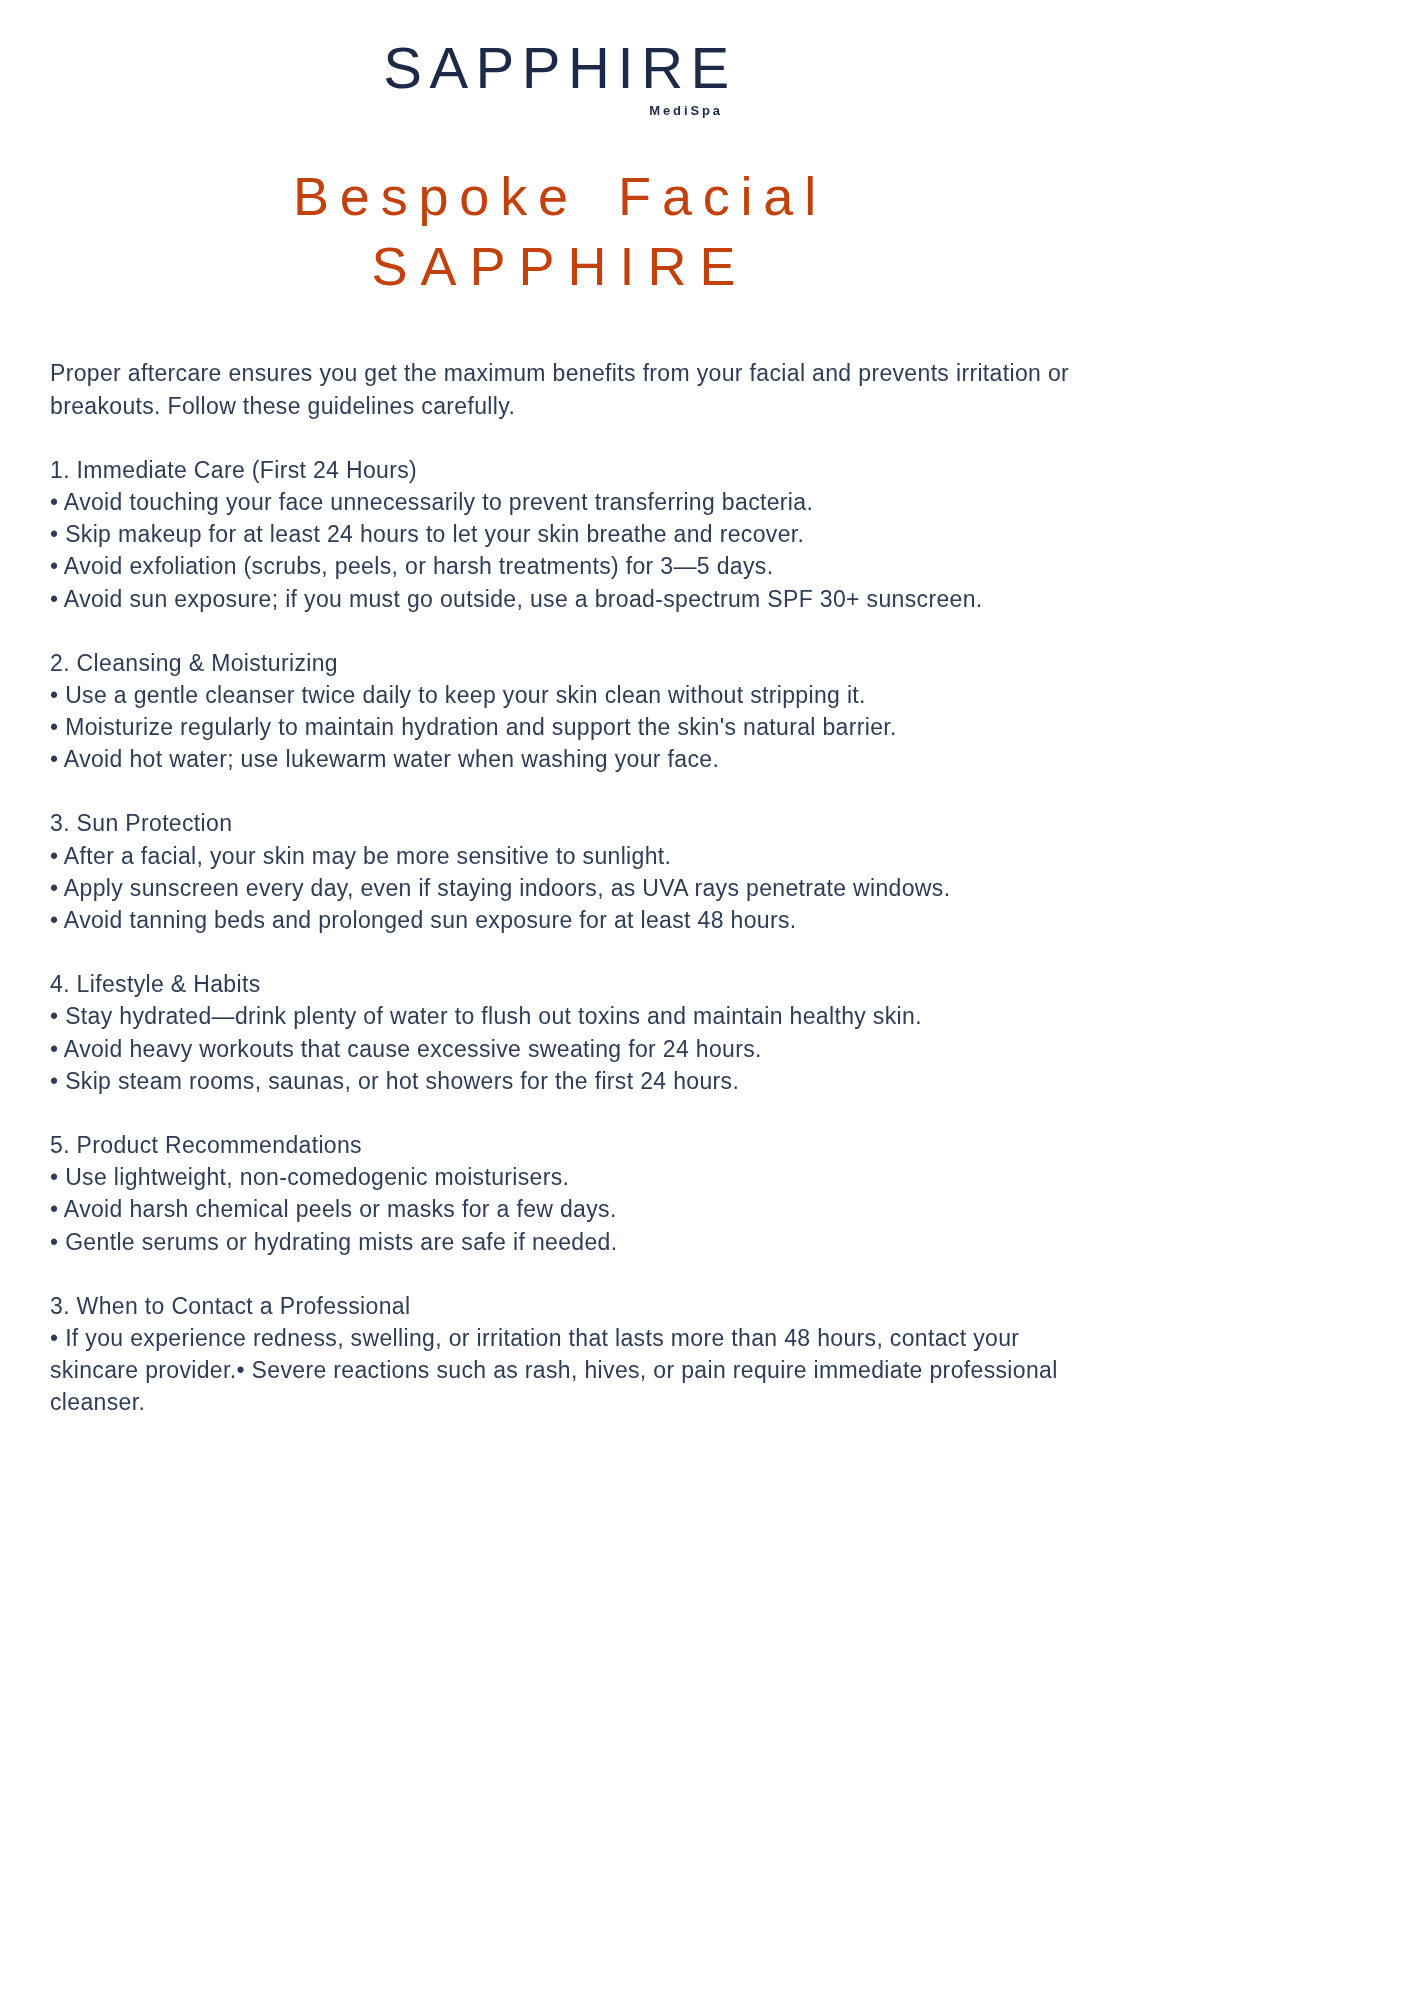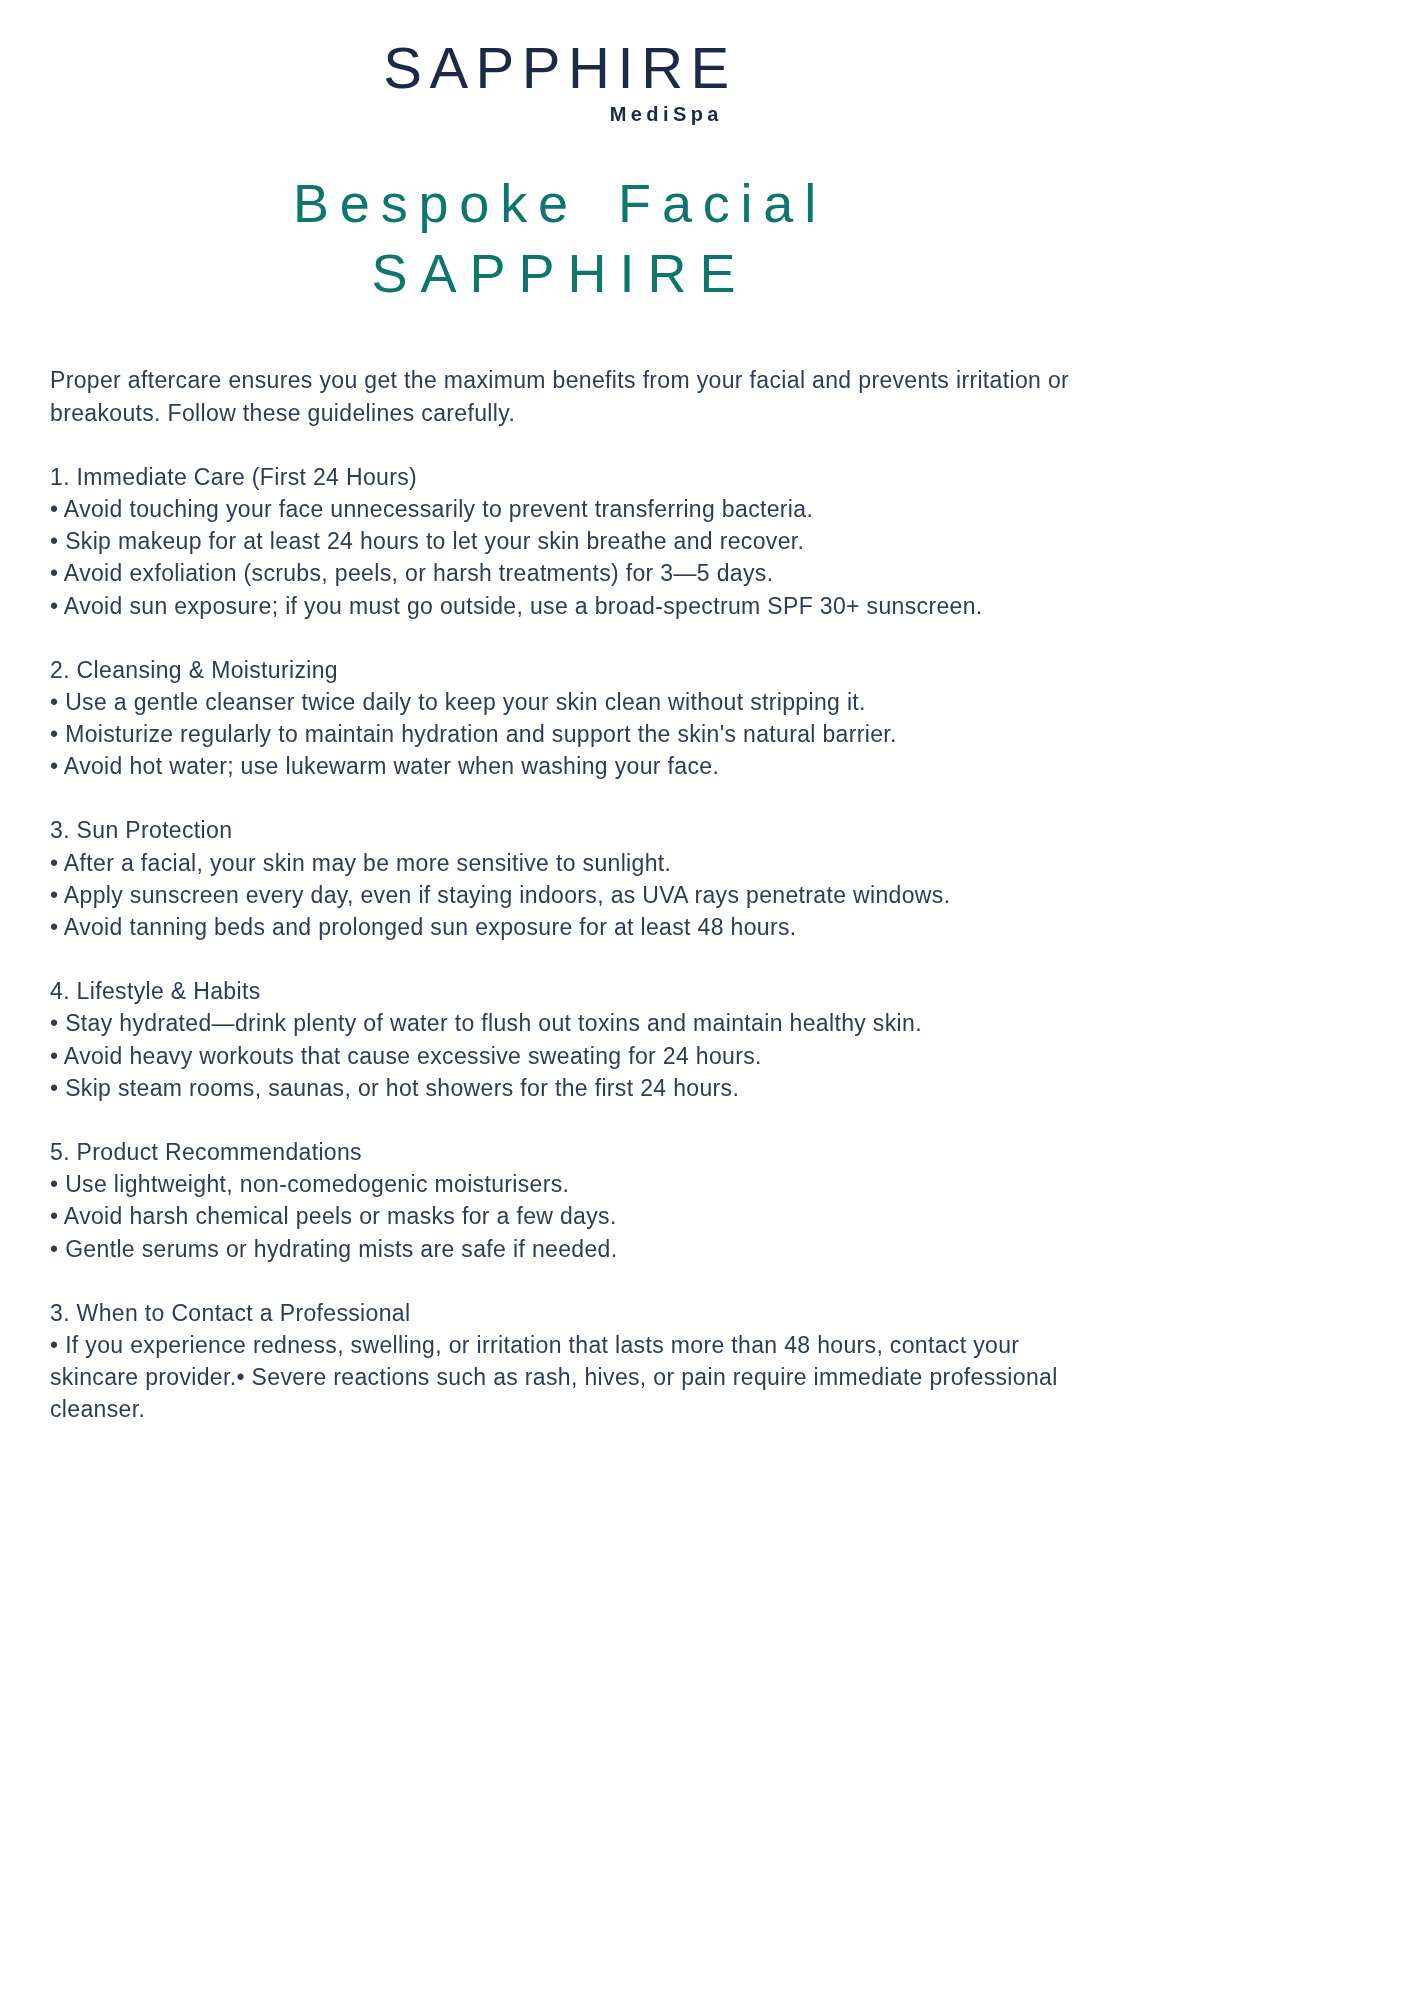--- a/index.html
+++ b/index.html
@@ -24,31 +24,31 @@
     text-align: center;
   }
   .logo-name {
     font-size: 58px;
     font-weight: 400;
     letter-spacing: 0.13em;
     color: #1c2a48;
     white-space: nowrap;
   }
   .logo-sub {
-    font-size: 20px;
+    font-size: 13px;
     font-weight: 700;
     letter-spacing: 0.22em;
     color: #1c2a48;
     text-align: right;
     padding-right: 14px;
     margin-top: 2px;
   }
   .doc-title {
     margin-top: 42px;
-    color: #0f766e;
+    color: #c2410c;
     font-weight: 400;
     font-size: 54px;
     line-height: 1.3;
   }
   .title-line1 { display: block; letter-spacing: 0.20em; word-spacing: 0.25em; }
   .title-line2 { display: block; letter-spacing: 0.24em; }
   main {
     margin-top: 56px;
     font-size: 23px;
     line-height: 1.4;

